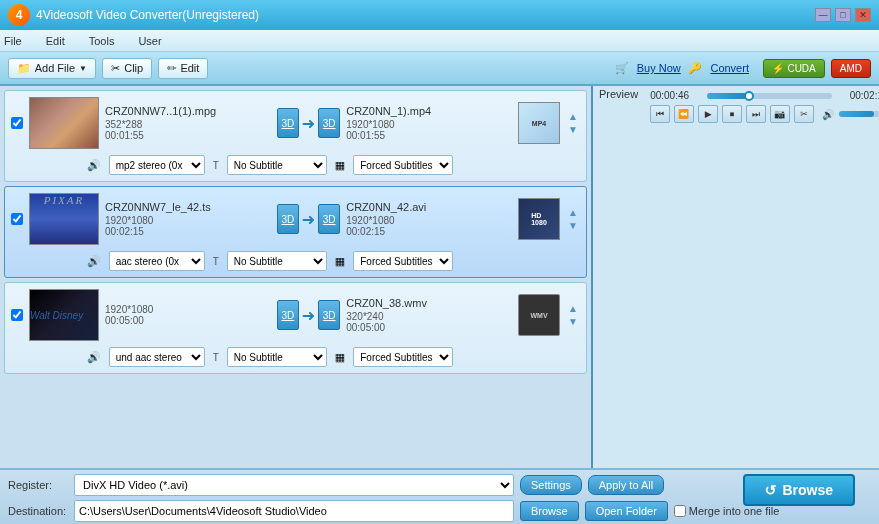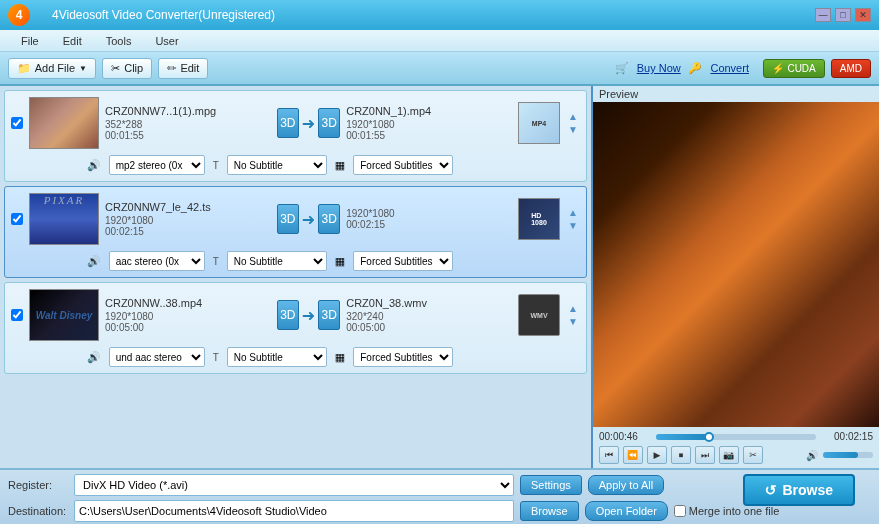--- a/index.html
+++ b/index.html
@@ -14,39 +14,39 @@
       padding: 0 8px;
       color: white;
     }
     .title-bar-logo {
       width: 22px; height: 22px;
       background: linear-gradient(135deg, #f90, #f50);
       border-radius: 50%;
       display: flex; align-items: center; justify-content: center;
       color: white; font-weight: bold; font-size: 12px; margin-right: 6px;
     }
-    .title-bar-text { font-size: 12px; color: #fff; flex: 1; margin-left: 16px; }
+    .title-bar-text { font-size: 12px; color: #fff; flex: 1; }
     .title-bar-controls { display: flex; gap: 4px; }
     .title-btn {
       width: 16px; height: 14px;
       background: #aad;
       border: 1px solid #889;
       cursor: pointer;
       font-size: 9px;
       display: flex; align-items: center; justify-content: center;
       color: #333;
     }
 
     
     .menu-bar {
       background: linear-gradient(to bottom, #e8f6fc, #cceaf7);
       height: 22px;
       display: flex;
       align-items: center;
-      padding: 0 17px;
+      padding: 0 0;
       gap: 16px;
       border-bottom: 1px solid #a0cfe0;
     }
     .menu-item { font-size: 11px; color: #333; cursor: pointer; padding: 2px 4px; }
 
     
     .toolbar {
       background: linear-gradient(to bottom, #b8e4f8, #90cfe8);
       height: 34px;
       display: flex;
@@ -137,40 +137,41 @@
     }
     .thumb-img-2 {
       width: 100%; height: 100%;
       background: linear-gradient(to bottom, #2040a0 0%, #4060c0 50%, #203080 100%);
       display: flex; justify-content: center;
       color: #ccc; font-style: italic; font-size: 13px; letter-spacing: 1px;
     }
     .thumb-img-3 {
       width: 100%; height: 100%;
       background: linear-gradient(135deg, #000 0%, #1a1a2e 50%, #16213e 100%);
-      display: flex; align-items: center; justify-content: center; font-weight: bold;
+      display: flex; align-items: center; justify-content: flex-start;
     }
 
     .file-info { flex: 1; }
     .file-name { font-size: 11px; color: #333; margin-bottom: 2px; }
     .file-size { font-size: 10px; color: #555; }
     .file-duration { font-size: 10px; color: #555; }
 
     .arrow-area {
       display: flex; align-items: center; gap: 3px;
       flex-shrink: 0;
     }
     .convert-btn-small {
       background: linear-gradient(to bottom, #60b8e8, #3090c8);
       border: 1px solid #2070a8;
       border-radius: 2px;
       width: 22px; height: 30px;
-      font-size: 12px; color: white;
+      font-size: 10px; color: white;
       display: flex; align-items: center; justify-content: center;
       cursor: pointer;
+      text-decoration: underline;
     }
     .arrow-icon { color: #2080b8; font-size: 16px; }
 
     .output-info { flex: 1; }
     .output-name { font-size: 11px; color: #333; margin-bottom: 2px; }
     .output-size { font-size: 10px; color: #555; }
     .output-duration { font-size: 10px; color: #555; }
 
     .format-thumb {
       width: 42px; height: 42px;
@@ -217,21 +218,21 @@
     .audio-select { width: 96px; }
     .subtitle-select { width: 100px; }
     .forced-select { width: 100px; }
     .subtitle-icon { font-size: 10px; color: #555; }
 
     
     .preview-panel {
       width: 288px;
       background: #1a1a2e;
       display: flex;
-      flex-direction: column;
+      flex-direction: row;
       border-left: 2px solid #5090c8;
     }
     .preview-label {
       font-size: 11px; color: #333;
       background: #d0e8f4;
       padding: 2px 6px;
     }
     .preview-video {
       flex: 1;
       background: #000;
@@ -327,21 +328,21 @@
       border: 1px solid #80b8d8;
       background: white;
       font-size: 11px;
       border-radius: 2px;
       padding: 0 4px;
       max-width: 440px;
     }
     .settings-btn {
       background: linear-gradient(to bottom, #60b8e8, #3090c8);
       border: 1px solid #2070a8;
-      border-radius: 3px;
+      border-radius: 8px;
       padding: 3px 10px;
       font-size: 11px; color: white;
       cursor: pointer;
     }
     .apply-btn {
       background: linear-gradient(to bottom, #60b8e8, #3090c8);
       border: 1px solid #2070a8;
       border-radius: 7px;
       padding: 3px 10px;
       font-size: 11px; color: white;
@@ -351,21 +352,21 @@
       background: linear-gradient(to bottom, #60b8e8, #3090c8);
       border: 1px solid #2070a8;
       border-radius: 3px;
       padding: 3px 10px;
       font-size: 11px; color: white;
       cursor: pointer;
     }
     .folder-btn {
       background: linear-gradient(to bottom, #60b8e8, #3090c8);
       border: 1px solid #2070a8;
-      border-radius: 8px;
+      border-radius: 3px;
       padding: 3px 10px;
       font-size: 11px; color: white;
       cursor: pointer;
     }
     .merge-check { display: flex; align-items: center; gap: 3px; font-size: 11px; color: #333; }
     .convert-big-btn {
       background: linear-gradient(to bottom, #40b8e8, #1890c8);
       border: 2px solid #0870a8;
       border-radius: 4px;
       padding: 6px 20px;
@@ -496,20 +497,21 @@
           <div class="file-name">CRZ0NNW7_le_42.ts</div>
           <div class="file-size">1920*1080</div>
           <div class="file-duration">00:02:15</div>
         </div>
         <div class="arrow-area">
           <div class="convert-btn-small">3D</div>
           <span class="arrow-icon">➜</span>
           <div class="convert-btn-small">3D</div>
         </div>
         <div class="output-info">
+          <div class="output-name">CRZ0NN_42.avi</div>
           <div class="output-size">1920*1080</div>
           <div class="output-duration">00:02:15</div>
         </div>
         <div class="format-thumb format-thumb-hd">
           <span style="font-size:7px; color:white;">HD<br>1080</span>
         </div>
         <div class="collapse-btn">
           <span class="collapse-arrow">▲</span>
           <span class="collapse-arrow">▼</span>
         </div>
@@ -532,21 +534,20 @@
 
     <div class="file-item">
       <div class="file-item-top">
         <input type="checkbox" class="checkbox" checked="" style="">
         <div class="file-thumbnail">
           <div class="thumb-img-3">
             <span style="color:#3060a0; font-size:10px; font-style:italic;">Walt Disney</span>
           </div>
         </div>
         <div class="file-info">
-          <div class="file-name">CRZ0NNW..38.mp4</div>
           <div class="file-size">1920*1080</div>
           <div class="file-duration">00:05:00</div>
         </div>
         <div class="arrow-area">
           <div class="convert-btn-small">3D</div>
           <span class="arrow-icon">➜</span>
           <div class="convert-btn-small">3D</div>
         </div>
         <div class="output-info">
           <div class="output-name">CRZ0N_38.wmv</div>

